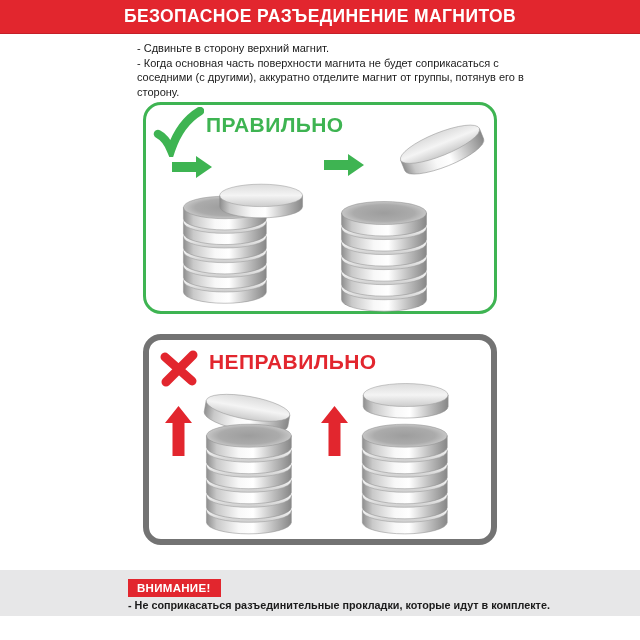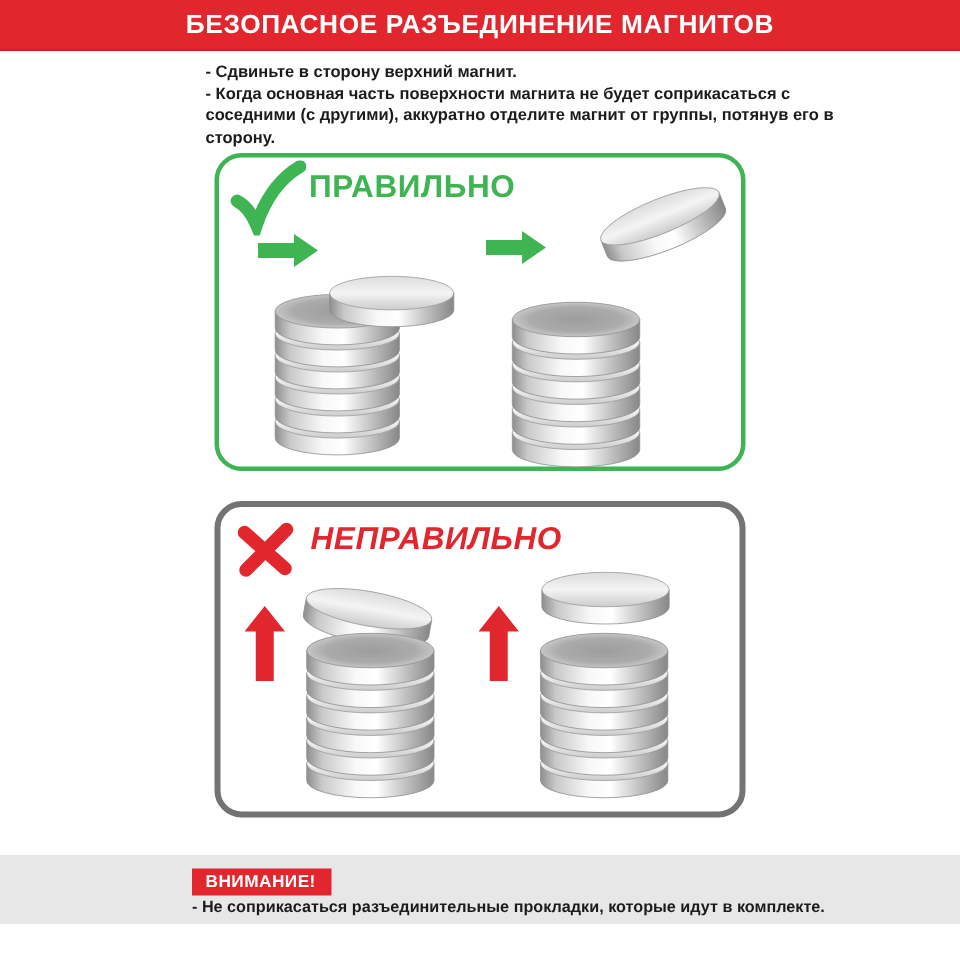--- a/index.html
+++ b/index.html
@@ -3,25 +3,25 @@
 <meta charset="utf-8">
 <style>
   html,body{margin:0;padding:0;background:#fff;}
   #page{position:relative;width:640px;height:616px;background:#ffffff;overflow:hidden;
         font-family:"Liberation Sans","DejaVu Sans",sans-serif;color:#1b1b1b;}
   
   .header-bar{position:absolute;left:0;top:0;width:640px;height:33px;background:#e2262e;
               border-bottom:1px solid #c41f28;display:flex;align-items:center;justify-content:center;}
   .header-bar h1{margin:0;font-size:17.5px;font-weight:700;color:#ffffff;letter-spacing:.4px;}
   
-  .intro{position:absolute;left:137px;top:41px;width:420px;font-size:11px;line-height:14.5px;font-weight:700;}
+  .intro{position:absolute;left:137px;top:41px;width:420px;font-size:11px;line-height:14.5px;font-weight:400;}
   
   .panel{position:absolute;left:143px;width:354px;border-radius:18px;box-sizing:border-box;background:#fff;}
   .panel.correct{top:102px;height:212px;border:3px solid #3eb452;}
-  .panel.incorrect{top:334px;height:211px;border:4px solid #737373;font-style:italic;}
+  .panel.incorrect{top:334px;height:211px;border:6px solid #737373;}
   .panel-label{position:absolute;left:60px;font-size:21px;font-weight:700;letter-spacing:.4px;}
   .panel.correct .panel-label{top:8px;color:#3eb452;}
   .panel.incorrect .panel-label{top:10px;color:#e2262e;}
   .abs{position:absolute;}
   
   .footer-strip{position:absolute;left:0;top:570px;width:640px;height:70px;background:#e7e7e8;}
   .warning-badge{position:absolute;left:128px;top:9px;background:#e2262e;color:#fff;
                  font-size:11.5px;font-weight:700;padding:3px 10px 3px 9px;letter-spacing:.3px;}
   .warning-lines{position:absolute;left:128px;top:29px;font-size:10.8px;line-height:13.4px;font-weight:700;}
 </style>

